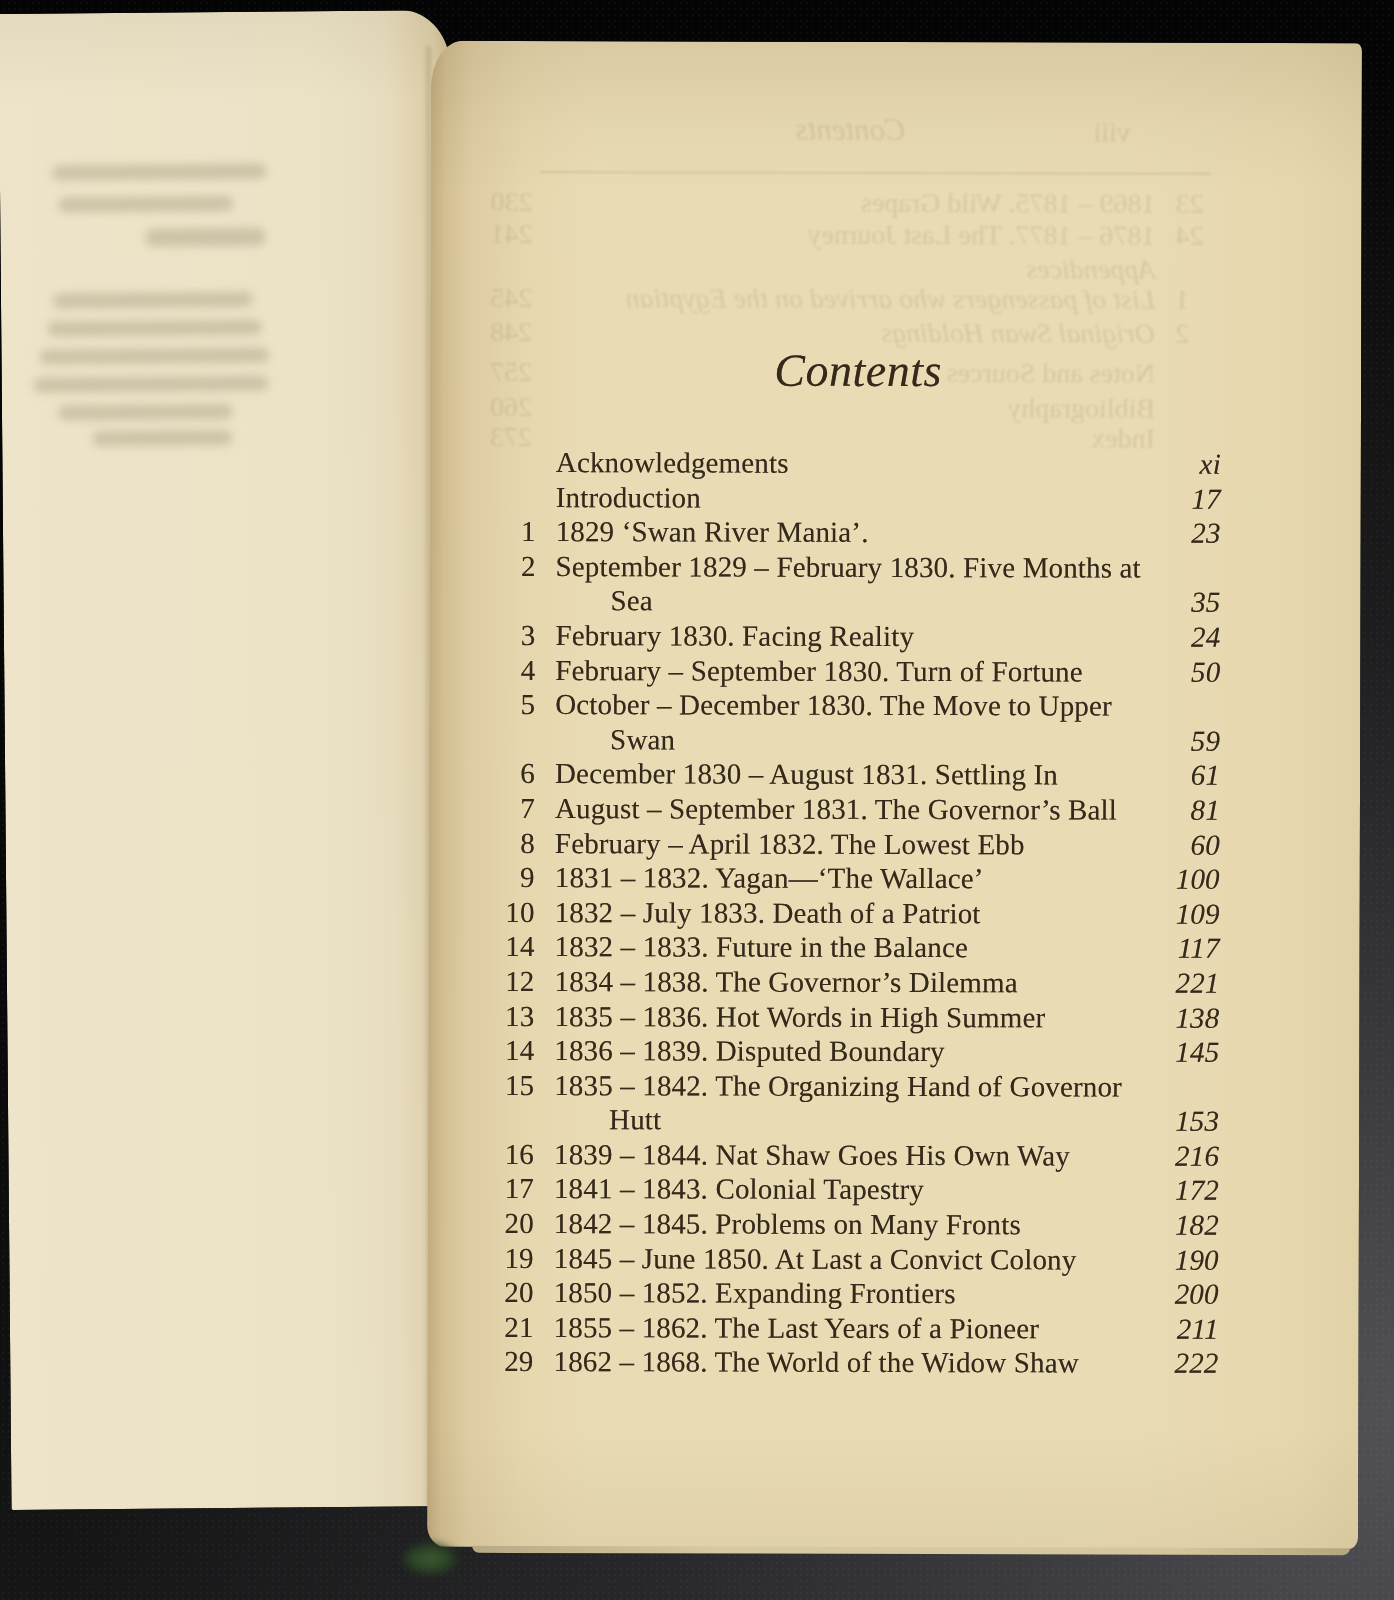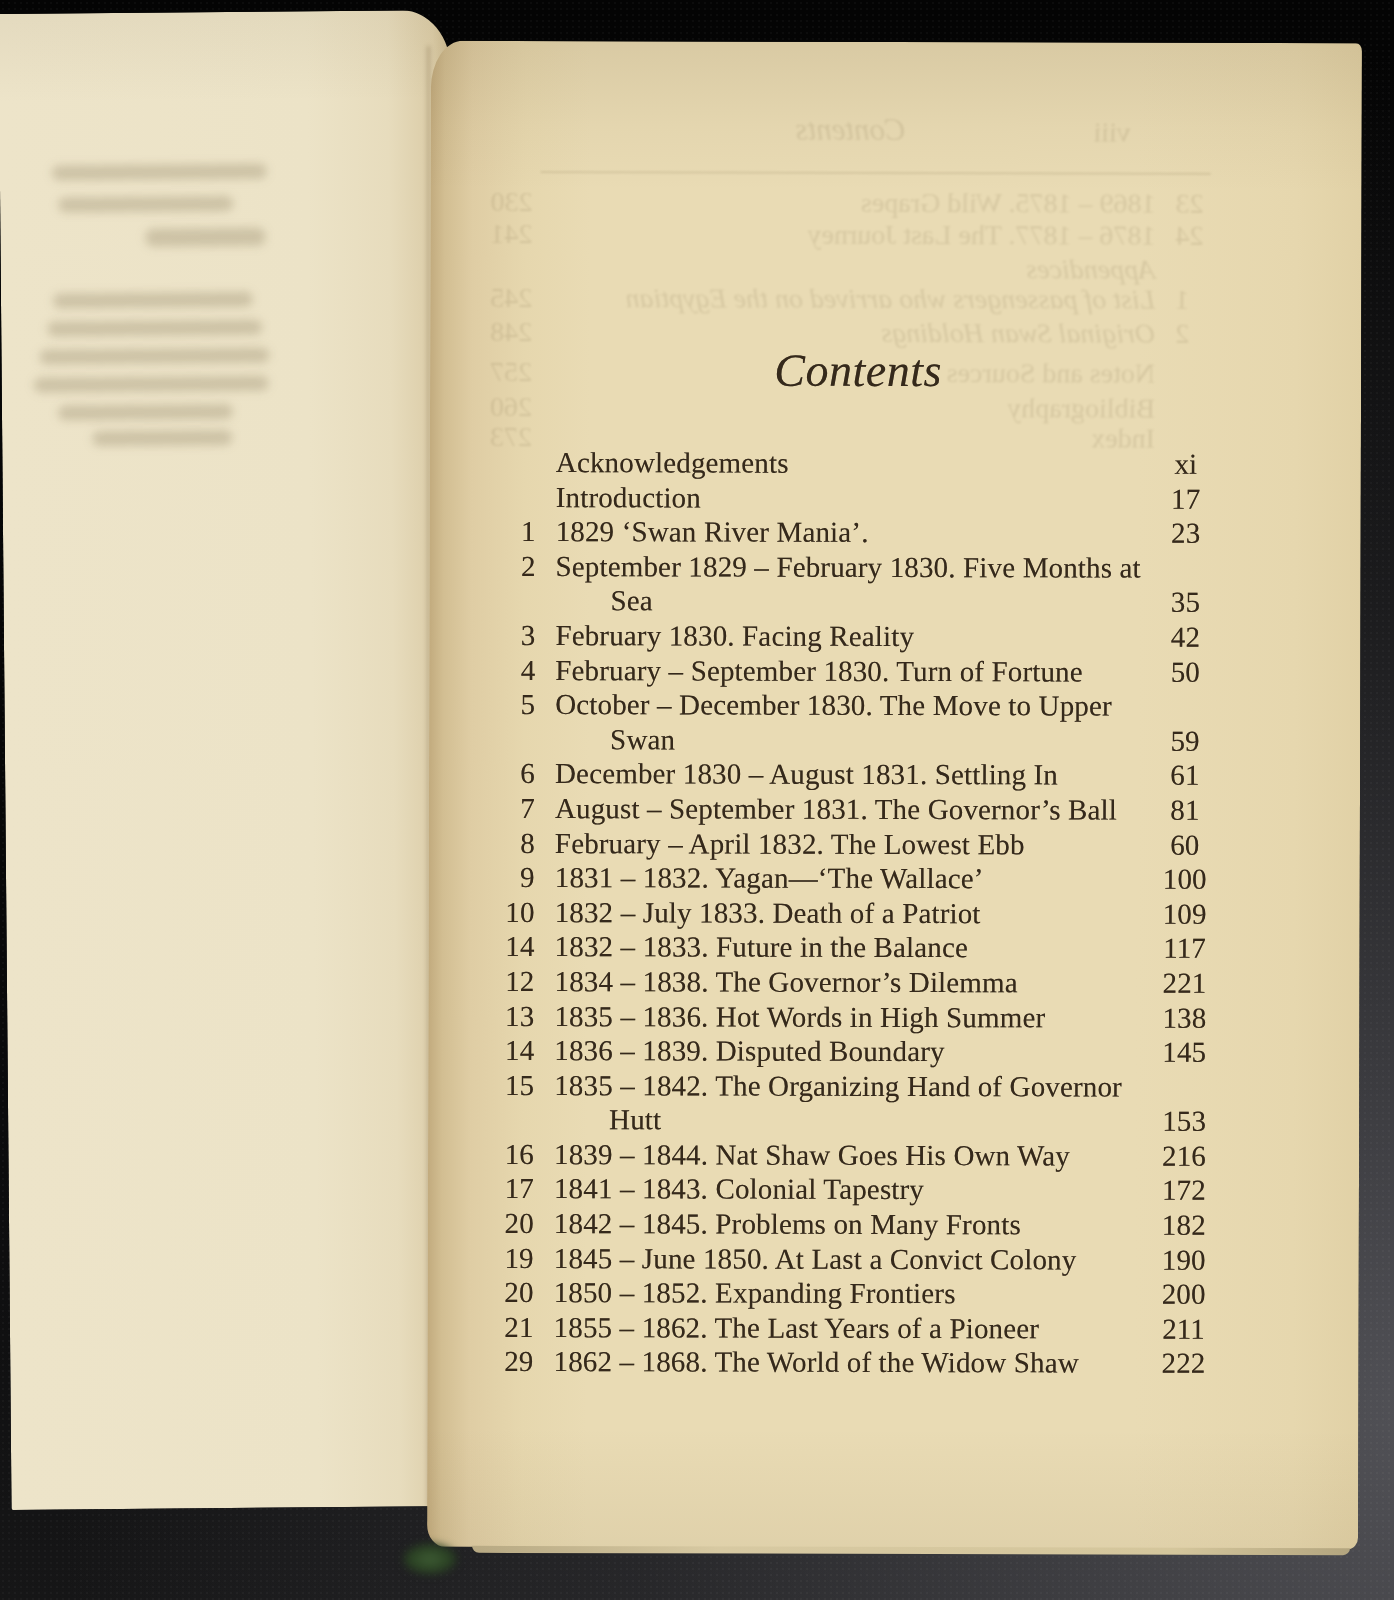--- a/index.html
+++ b/index.html
@@ -88,21 +88,21 @@
   }
   .toc{
     position:absolute;top:404px;left:0;width:791px;
     font-size:29px;letter-spacing:.15px;
     text-shadow:0 0 .5px rgba(53,41,27,.5);
   }
   .toc-row{display:flex;height:34.6px;line-height:34.6px;align-items:baseline;}
   .toc-num{width:106px;text-align:right;flex:none;}
   .toc-text{margin-left:20px;flex:1;white-space:nowrap;}
   .toc-text.indent{padding-left:55px;}
-  .toc-page{flex:none;min-width:70px;text-align:center;}
+  .toc-page{flex:none;min-width:70px;text-align:right;font-style:italic;}
 </style>
 </head>
 <body>
 
 <div class="bg-surface"></div>
 <div class="bg-speckle"></div>
 
 <div class="left-page">
   <div class="smudge" style="left:52px;top:152px;width:215px;"></div>
   <div class="smudge" style="left:58px;top:184px;width:175px;"></div>
@@ -189,21 +189,21 @@
         <span class="toc-page"></span>
       </div>
       <div class="toc-row">
         <span class="toc-num"></span>
         <span class="toc-text indent">Sea</span>
         <span class="toc-page">35</span>
       </div>
       <div class="toc-row">
         <span class="toc-num">3</span>
         <span class="toc-text">February 1830. Facing Reality</span>
-        <span class="toc-page">42</span>
+        <span class="toc-page">24</span>
       </div>
       <div class="toc-row">
         <span class="toc-num">4</span>
         <span class="toc-text">February – September 1830. Turn of Fortune</span>
         <span class="toc-page">50</span>
       </div>
       <div class="toc-row">
         <span class="toc-num">5</span>
         <span class="toc-text">October – December 1830. The Move to Upper</span>
         <span class="toc-page"></span>

